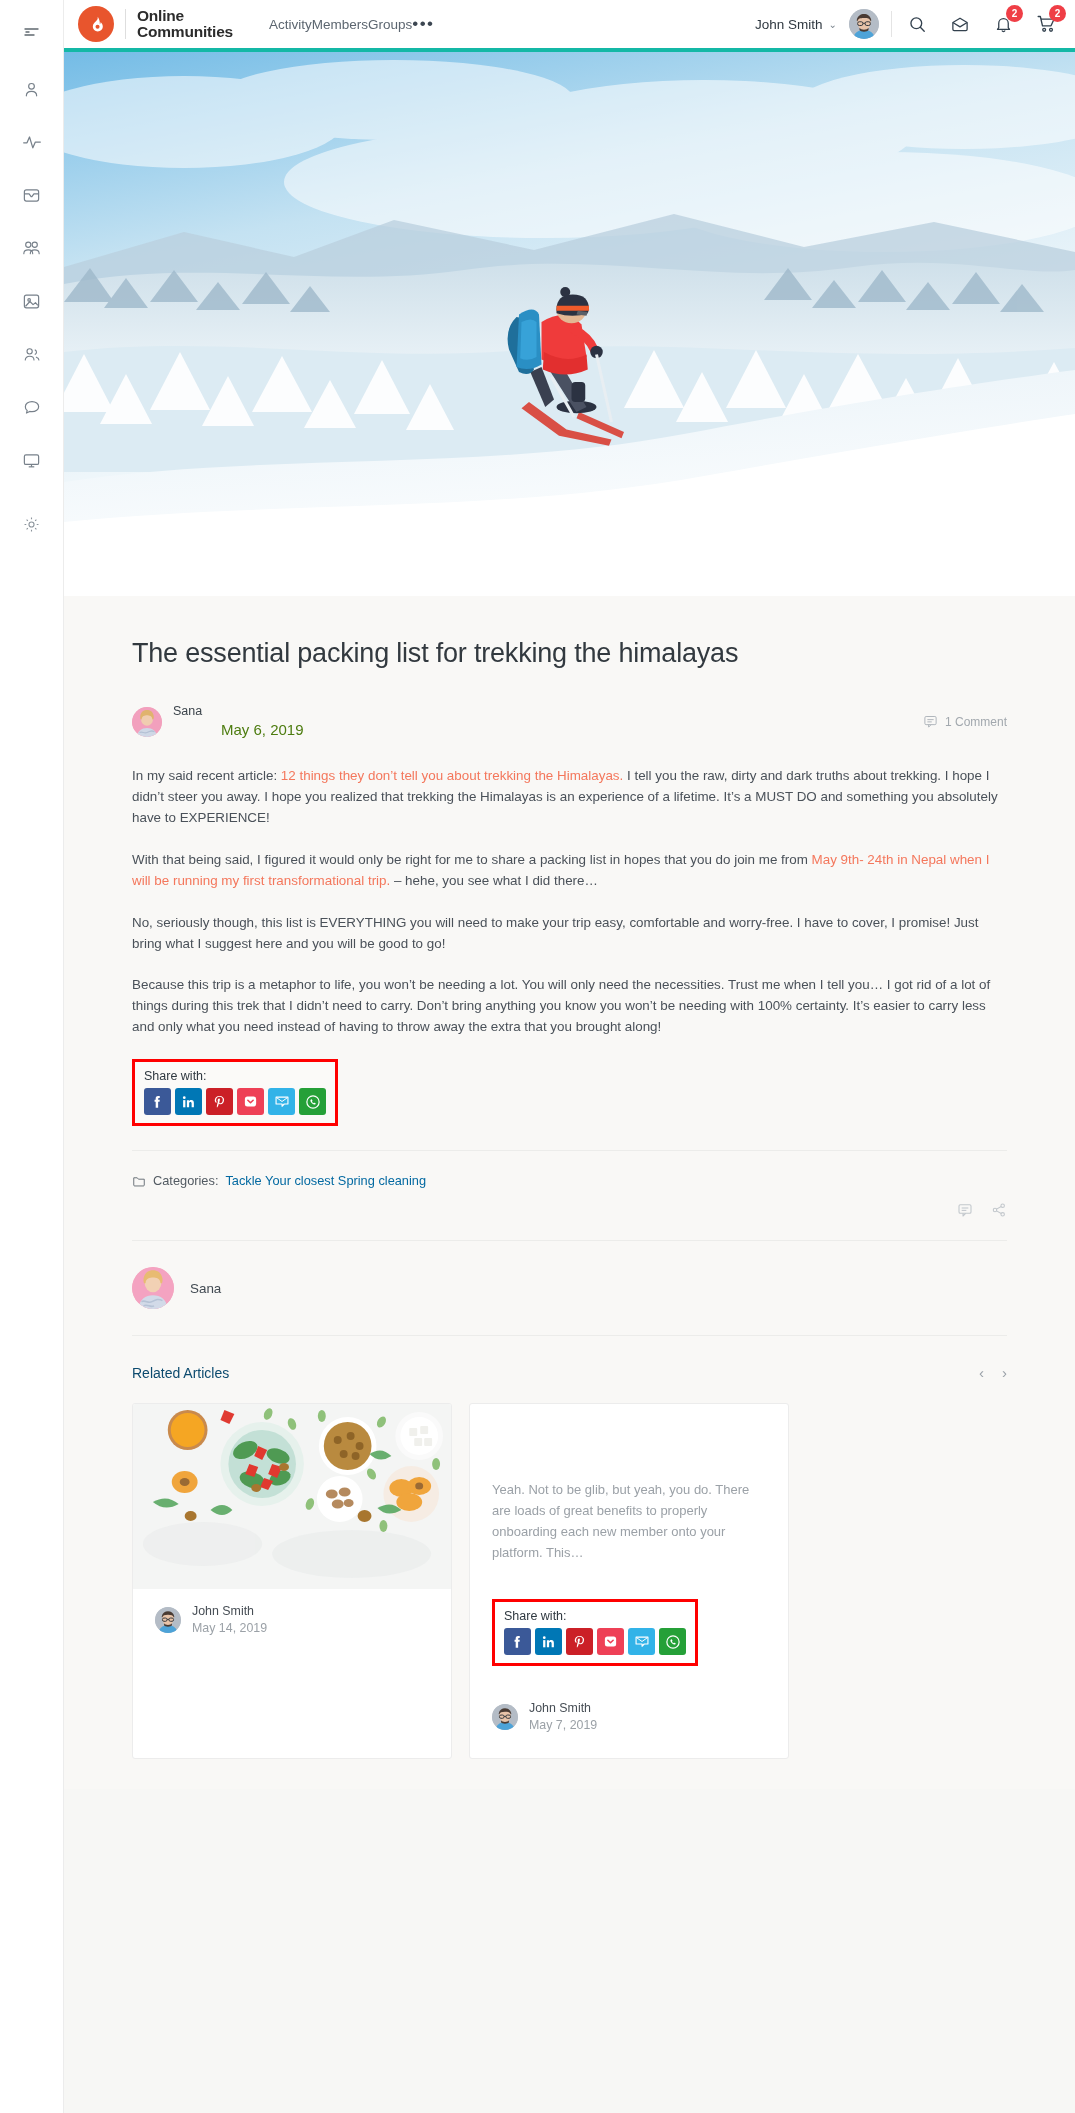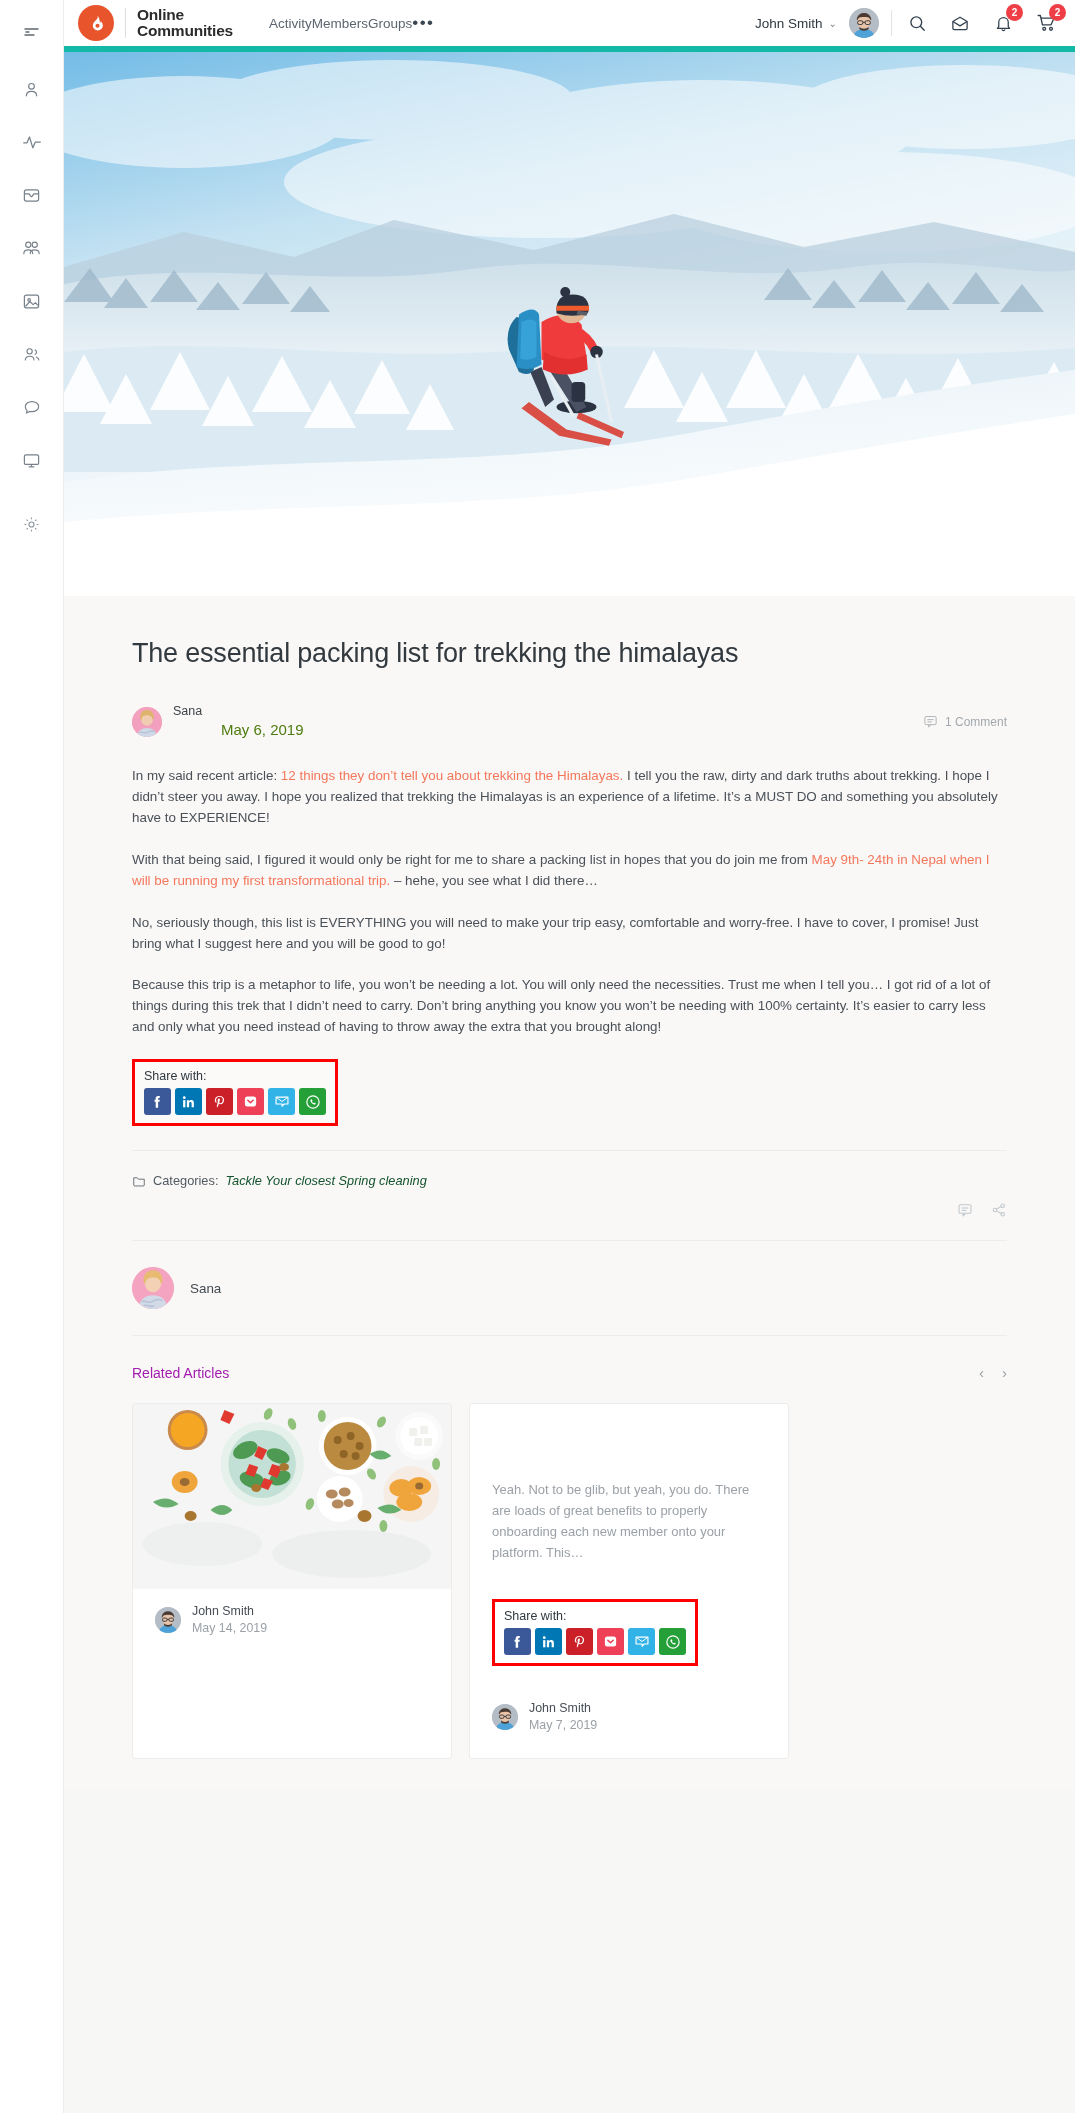--- a/index.html
+++ b/index.html
@@ -19,21 +19,21 @@
   }
   .rail-toggle { margin-top: 18px; width: 28px; height: 28px; display:flex; align-items:center; justify-content:center; cursor:pointer; }
   .rail-items { margin-top: 28px; display:flex; flex-direction: column; align-items:center; gap: 23px; width: 100%; }
   .rail-ic { width: 30px; height: 30px; display:flex; align-items:center; justify-content:center; cursor: pointer; }
   .rail-ic svg { display:block; }
   .rail-bottom { margin-top: 34px; display:flex; flex-direction:column; align-items:center; }
 
   
   .header {
     position: absolute; left: 64px; top: 0; width: 1011px; height: 52px;
-    background: #ffffff; border-bottom: 6px solid #14b8a6;
+    background: #ffffff; border-bottom: 4px solid #14b8a6;
     display: flex; padding: 0 18px 0 14px;
   }
   .brand { display:flex; align-items:center; gap: 11px; cursor:pointer; }
   .logo-mark {
     width: 36px; height: 36px; border-radius: 50%;
     background: #e8552d; display:flex; align-items:center; justify-content:center;
     color: #fff; font-size: 21px; font-weight: bold;
   }
   .brand-sep { width:1px; height: 30px; background:#dedede; }
   .brand-name { font-size: 15.5px; font-weight: bold; line-height: 1.04; color: #2c2c2c; letter-spacing: -0.2px; }
@@ -83,32 +83,32 @@
   
   .share-box { border: 3px solid #ff0000; display:inline-block; padding: 7px 9px 8px 9px; background:#fbfaf8; }
   .share-label { font-size: 12.5px; color:#2f3840; margin-bottom: 5px; }
   .share-row { display:flex; gap: 4px; }
   .sbtn { width: 27px; height: 27px; border-radius:3px; display:flex; align-items:center; justify-content:center; cursor:pointer; }
   .sbtn svg { display:block; }
 
   
   .cats { margin-top: 24px; padding-top: 22px; border-top:1px solid #ececea; display:flex; align-items:center; gap:7px; }
   .cats-label { font-size:12.8px; color:#525a62; }
-  .cats-link { font-size:12.8px; color:#14532d; text-decoration:none; cursor:pointer;font-style:italic; }
+  .cats-link { font-size:12.8px; color:#0369a1; text-decoration:none; cursor:pointer; }
   .cats-actions { margin-top:14px; display:flex; justify-content:flex-end; gap:18px; padding-bottom: 18px; }
   .cact { cursor:pointer; }
 
   
   .author { border-top:1px solid #ececea; padding: 26px 0 26px 0; display:flex; align-items:center; }
   .author .avatar.a { width:42px; height:42px; background:#f4a9c0; }
   .author-name { margin-left:16px; font-size:13.4px; color:#424a52; }
 
   
   .related-head { border-top:1px solid #ececea; padding-top: 28px; display:flex; align-items:center; }
-  .related-title { font-size:14px; color:#a21caf; }
+  .related-title { font-size:14px; color:#0c4a6e; }
   .arrows { margin-left:auto; display:flex; gap:18px; }
   .arrow { font-size:15px; color:#9aa1a8; cursor:pointer; }
 
   .cards { margin-top: 22px; display:flex; gap: 17px; padding-bottom: 30px; }
   .card { width: 320px; background:#ffffff; border:1px solid #ececec; border-radius:3px; overflow:hidden; position:relative; }
   .card-img { height: 185px; overflow:hidden; }
   .card-img svg { display:block; width: 100%; height: 185px; }
   .card-pad { padding: 20px 22px 16px 22px; }
   .card-title { font-size:14.6px; color:#3a4149; line-height:1.45; }
   .card-ex { margin-top: 13px; font-size:13px; line-height:1.62; color:#9ba1a7; }

